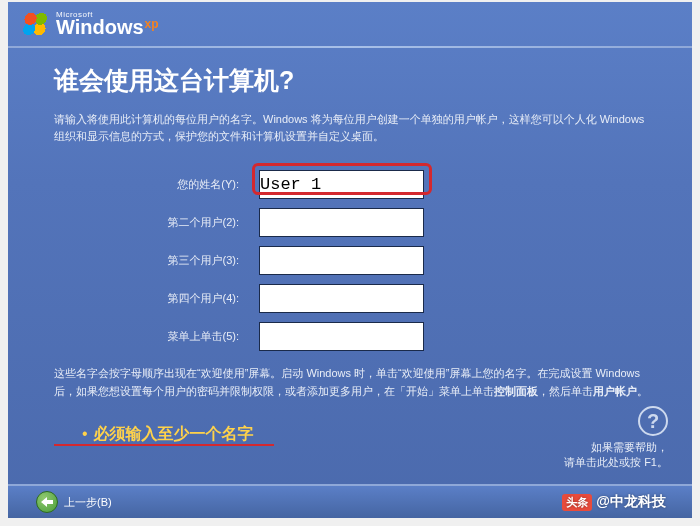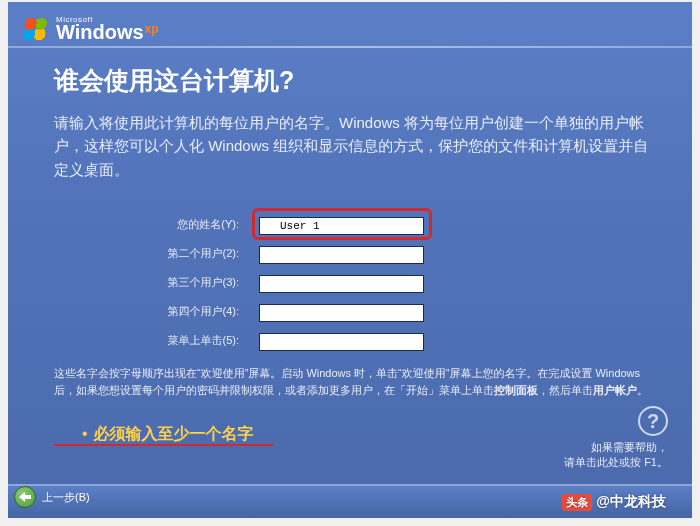--- a/index.html
+++ b/index.html
@@ -14,22 +14,23 @@
     position: absolute;
     top: 2px;
     left: 8px;
     width: 684px;
     height: 516px;
     background: linear-gradient(180deg, #5b7fc7 0%, #5374ba 35%, #4b6aad 100%);
     overflow: hidden;
   }
   .header {
     height: 44px;
-    padding: 14px 14px;
-    display: flex;
+    padding: 6px 14px;
+    display: flex;
+    align-items: center;
     gap: 8px;
   }
   .flag {
     width: 26px;
     height: 26px;
     position: relative;
   }
   .flag::before {
     content: "";
     position: absolute;
@@ -76,48 +77,48 @@
     padding: 10px 40px 0 46px;
     color: #fff;
   }
   .title {
     font-size: 25px;
     font-weight: bold;
     color: #fff;
     margin-bottom: 14px;
   }
   .intro {
-    font-size: 15px;
+    font-size: 11px;
     line-height: 1.55;
     color: #e8edf7;
-    margin-bottom: 34px;
+    margin-bottom: 25px;
   }
   .form-row {
     display: flex;
     align-items: center;
     margin-bottom: 9px;
     gap: 20px;
   }
   .form-label {
     width: 185px;
     text-align: right;
     font-size: 11px;
     color: #e8edf7;
     padding-left: 28px;
   }
   .input-wrap {
     position: relative;
   }
   .text-input {
     width: 165px;
-    height: 18px;
+    height: 29px;
     background: #fff;
     border: 1px solid #1a2a4a;
-    font-size: 11px;
-    padding: 0 20px;
+    font-size: 17px;
+    padding: 0 0;
     font-family: "Courier New", monospace;
     outline: none;
   }
   .highlight-box {
     position: absolute;
     border: 3px solid #d4282e;
     border-radius: 6px;
     pointer-events: none;
   }
   .hl1 { top: -7px; left: -7px; width: 180px; height: 32px; }
@@ -174,22 +175,22 @@
   }
   .footer {
     position: absolute;
     bottom: 0;
     left: 0;
     right: 0;
     height: 34px;
     border-top: 2px solid #8fa8d8;
     background: linear-gradient(180deg, #5b7fc7, #4565a2);
     display: flex;
-    align-items: flex-start;
-    padding: 0 6px;
+    align-items: center;
+    padding: 0 28px;
   }
   .back-btn {
     display: flex;
     align-items: center;
     gap: 6px;
     color: #fff;
     font-size: 11px;
     cursor: pointer;
   }
   .arrow-circle {

